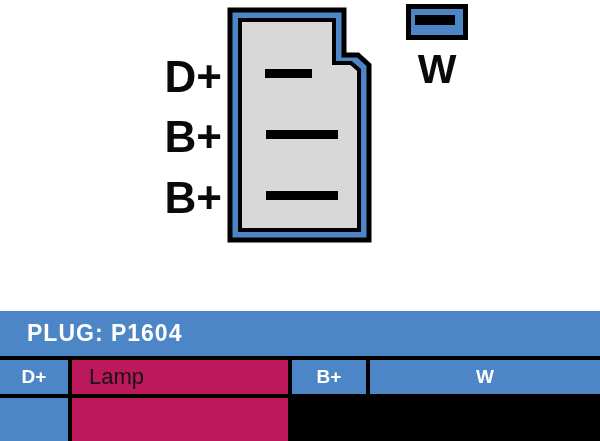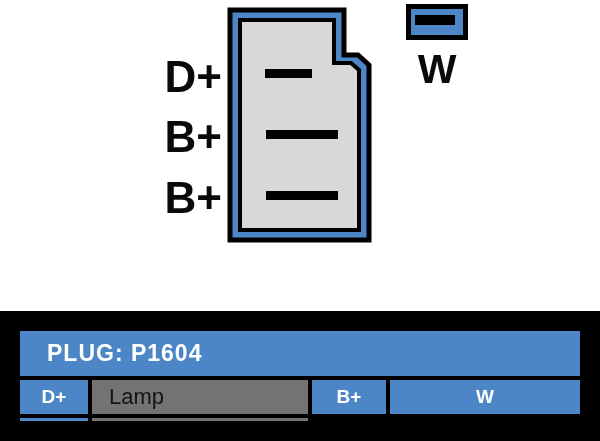--- a/index.html
+++ b/index.html
@@ -32,21 +32,21 @@
     left: 0;
     top: 311px;
     width: 600px;
     height: 130px;
     box-sizing: border-box;
     background: #000000;
     display: grid;
     grid-template-columns: 68px 216px 74px 1fr;
     grid-template-rows: 45px 34px 1fr;
     gap: 4px;
-    padding: 20px;
+    padding: 0;
   }
   .plug-table .header-cell {
     grid-column: 1 / -1;
     background: #4d86c6;
     color: #ffffff;
     font-weight: bold;
     font-size: 23px;
     letter-spacing: 1px;
     display: flex;
     align-items: center;
@@ -55,21 +55,21 @@
   .plug-table .term-cell {
     background: #4d86c6;
     color: #ffffff;
     font-weight: bold;
     font-size: 19px;
     display: flex;
     align-items: center;
     justify-content: center;
   }
   .plug-table .desc-cell {
-    background: #737373;
+    background: #be185d;
     color: #141414;
     font-size: 22px;
     display: flex;
     align-items: center;
     padding-left: 17px;
     text-align: right;
   }
 </style>
 </head>
 <body>

